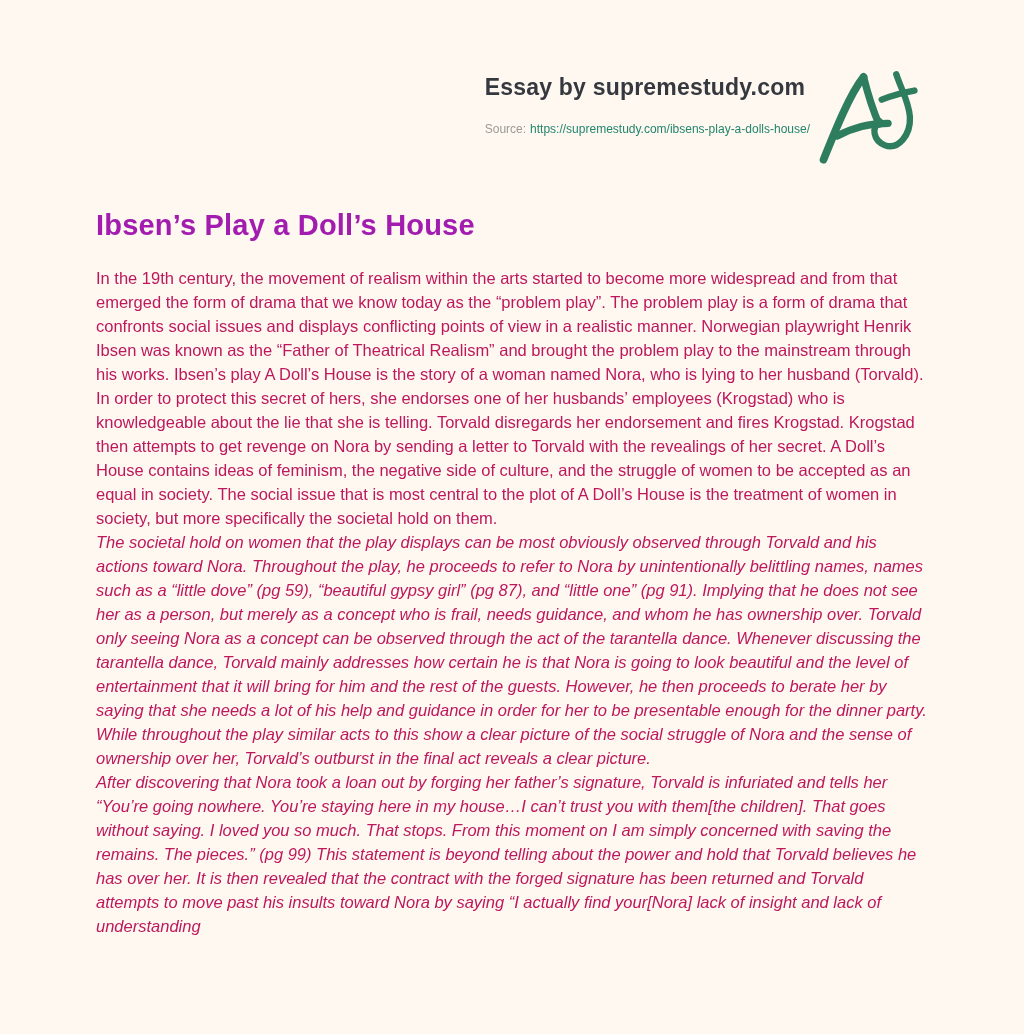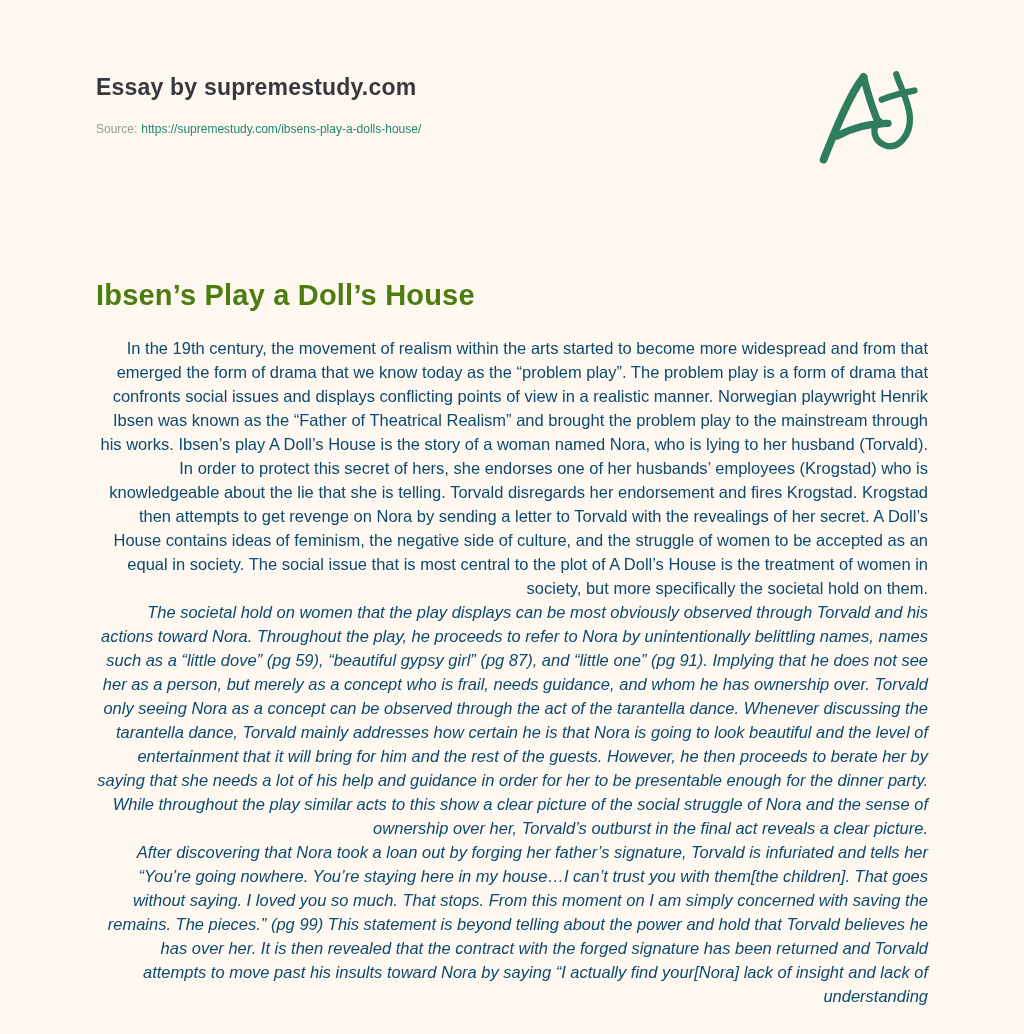--- a/index.html
+++ b/index.html
@@ -12,21 +12,21 @@
     overflow: hidden;
   }
   .page {
     width: 1024px;
     height: 1034px;
     padding: 0 96px;
     overflow: hidden;
   }
   .header {
     display: flex;
-    justify-content: space-between;
+    justify-content: flex-end;
     align-items: flex-start;
     padding-top: 74px;
   }
   .byline {
     font-size: 23px;
     font-weight: 700;
     color: #36383F;
     letter-spacing: 0.2px;
     margin: 0 0 21px 0;
   }
@@ -44,30 +44,30 @@
     width: 118px;
     height: 100px;
     margin-top: -8px;
     flex: 0 0 auto;
   }
   .logo svg { width: 100%; height: 100%; }
   .title {
     font-size: 29px;
     line-height: 38px;
     font-weight: 700;
-    color: #4d7c0f;
+    color: #a21caf;
     letter-spacing: 0.2px;
-    margin: 110px 0 0 0;
+    margin: 40px 0 0 0;
   }
   .para {
     font-size: 16.5px;
     line-height: 24px;
-    color: #0c4a6e;
+    color: #be185d;
     margin: 22px 0 0 0;
-    text-align: right;
+    text-align: left;
   }
   .para + .para { margin-top: 0; font-style: italic; }
 </style>
 </head>
 <body>
 
 <div class="page">
 
   <header class="header">
     <div class="header-left">

